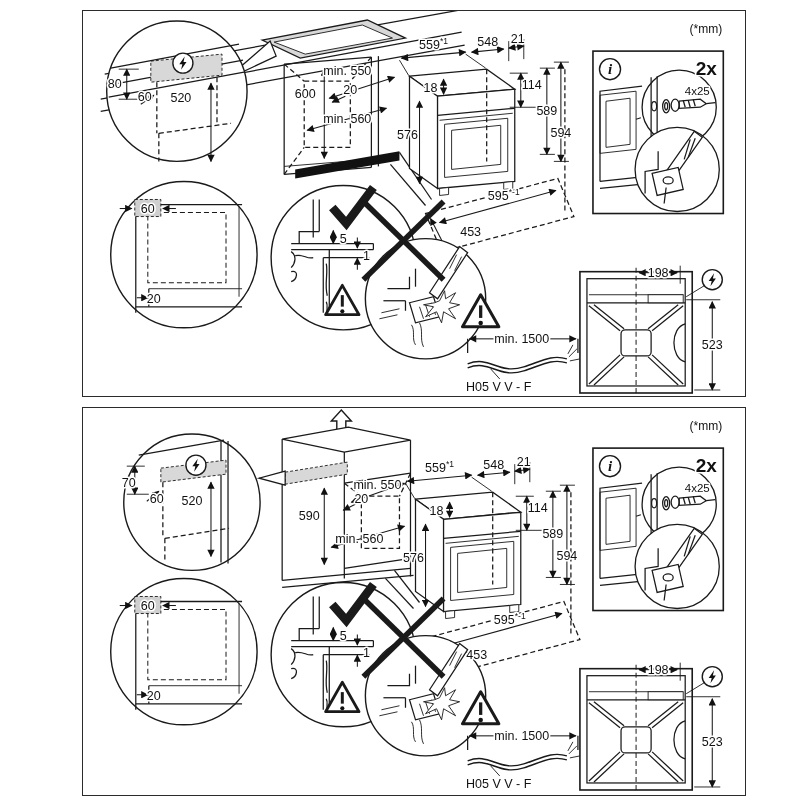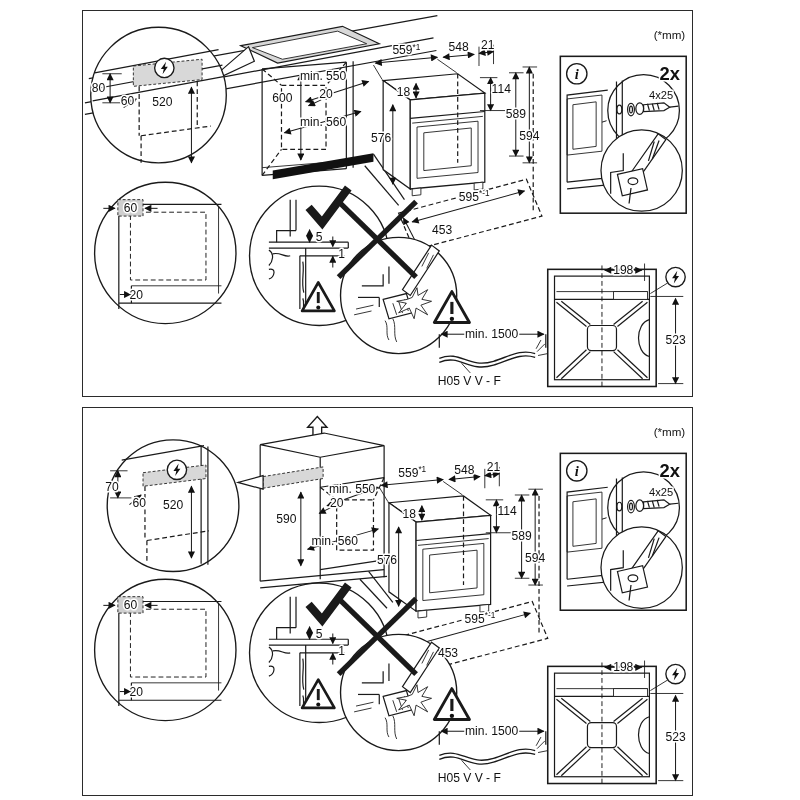--- a/index.html
+++ b/index.html
@@ -1,17 +1,17 @@
 <!DOCTYPE html>
 <html><head>
 <meta charset="utf-8">
 <style>
   html,body{margin:0;padding:0;background:#fff;}
   body{width:800px;height:800px;position:relative;font-family:"Liberation Sans",sans-serif;}
-  .panel{position:absolute;left:82px;width:611px;background:#fff;border:1.6px solid #2b2b2b;box-sizing:border-box;}
+  .panel{position:absolute;left:82px;width:664px;background:#fff;border:1.6px solid #2b2b2b;box-sizing:border-box;}
   #p1{top:10px;height:387px;}
   #p2{top:407px;height:389px;}
   .panel svg{display:block;width:100%;height:100%;}
   svg *{stroke:#1a1a1a;stroke-width:1.25;fill:none;stroke-linecap:butt;stroke-linejoin:miter;}
   svg .thin{stroke-width:0.9;}
   svg .dash{stroke-dasharray:5 3;stroke-width:1;}
   svg .dsh2{stroke-dasharray:3 2;stroke-width:0.9;}
   svg .dim{stroke-width:1.05;marker-start:url(#ah);marker-end:url(#ah);}
   svg .aro{stroke-width:1.05;marker-end:url(#ah);}
   svg .chk{stroke-width:8.5;}

